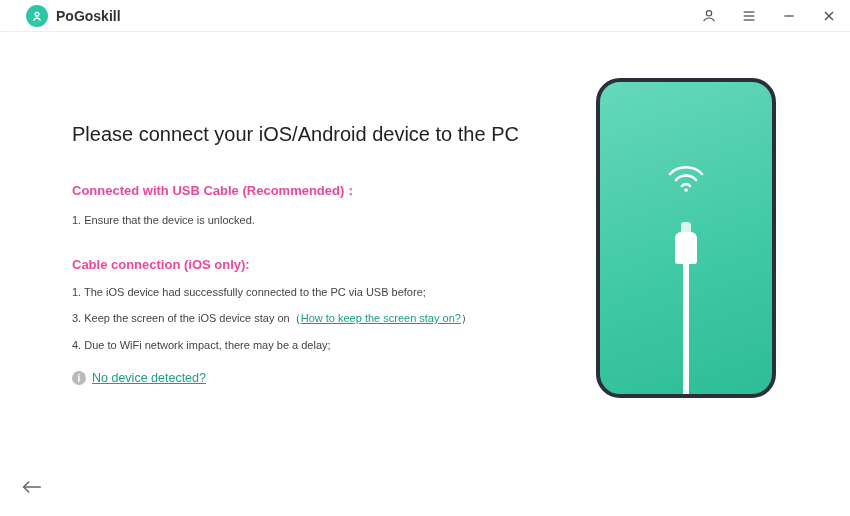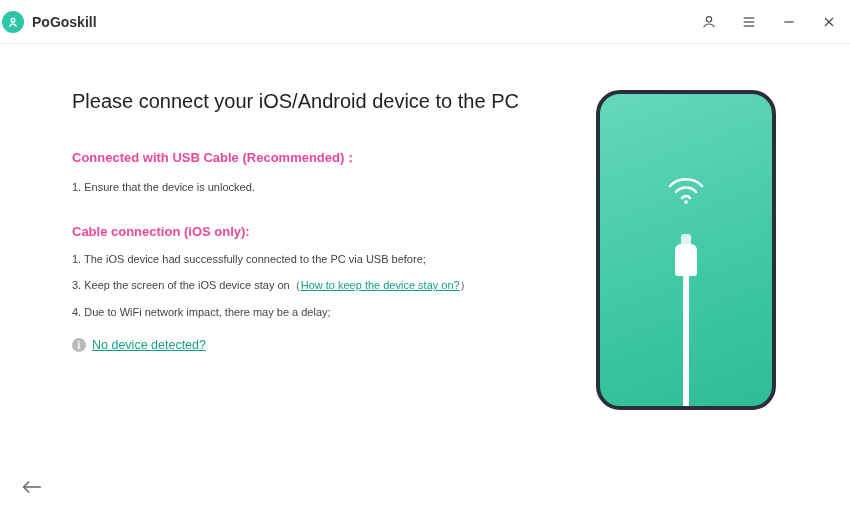--- a/index.html
+++ b/index.html
@@ -4,43 +4,43 @@
 <style>
   * { box-sizing: border-box; margin: 0; padding: 0; }
   body {
     width: 850px; height: 516px;
     font-family: "Segoe UI", Arial, sans-serif;
     background: #fff;
     overflow: hidden;
     color: #333;
   }
   .titlebar {
-    height: 44px;
+    height: 32px;
     display: flex;
     align-items: center;
-    padding: 0 12px 0 2px;
+    padding: 0 12px 0 26px;
     border-bottom: 1px solid #eee;
   }
   .brand { display: flex; align-items: center; gap: 8px; }
   .brand-logo {
     width: 22px; height: 22px; border-radius: 50%;
     background: #2ec7a6;
     display: flex; align-items: center; justify-content: center;
   }
   .brand-logo svg { width: 14px; height: 14px; }
   .brand-name { font-size: 14px; font-weight: 600; color: #333; }
   .titlebar-right { margin-left: auto; display: flex; align-items: center; gap: 22px; }
   .tb-btn { width: 18px; height: 18px; display:flex; align-items:center; justify-content:center; cursor:pointer; color:#555; }
   .tb-btn svg { width: 16px; height: 16px; }
   .content {
     padding: 46px 64px 0 72px;
     display: flex;
     gap: 30px;
   }
-  .left { flex: 1; }
+  .left { flex: 1; margin-top: 45px; }
   .page-title { font-size: 20px; font-weight: 400; color: #222; margin-bottom: 36px; }
   .section-title { font-size: 13px; font-weight: 700; color: #ec4899; margin-bottom: 12px; }
   .step { font-size: 11px; color: #444; line-height: 1.5; margin-bottom: 10px; }
   .section-gap { height: 18px; }
   .link { color: #16a085; text-decoration: underline; cursor: pointer; }
   .no-device { display:flex; align-items:center; gap:6px; margin-top:18px; font-size:12.5px; }
   .info-icon {
     width:14px; height:14px; border-radius:50%;
     background:#bbb; color:#fff;
     display:flex; align-items:center; justify-content:center;
@@ -121,21 +121,21 @@
     <h1 class="page-title">Please connect your iOS/Android device to the PC</h1>
 
     <div class="section-title">Connected with USB Cable (Recommended)：</div>
     <div class="step">1. Ensure that the device is unlocked.</div>
 
     <div class="section-gap"></div>
 
     <div class="section-title">Cable connection (iOS only):</div>
     <div class="step">1. The iOS device had successfully connected to the PC via USB before;</div>
     <div class="step">
-      <span>3. Keep the screen of the iOS device stay on（</span><a class="link">How to keep the device stay on?</a><span>）</span>
+      <span>3. Keep the screen of the iOS device stay on（</span><a class="link">How to keep the screen stay on?</a><span>）</span>
     </div>
     <div class="step">4. Due to WiFi network impact, there may be a delay;</div>
 
     <div class="no-device">
       <div class="info-icon">i</div>
       <a class="link">No device detected?</a>
     </div>
   </div>
 
   <div class="right">

